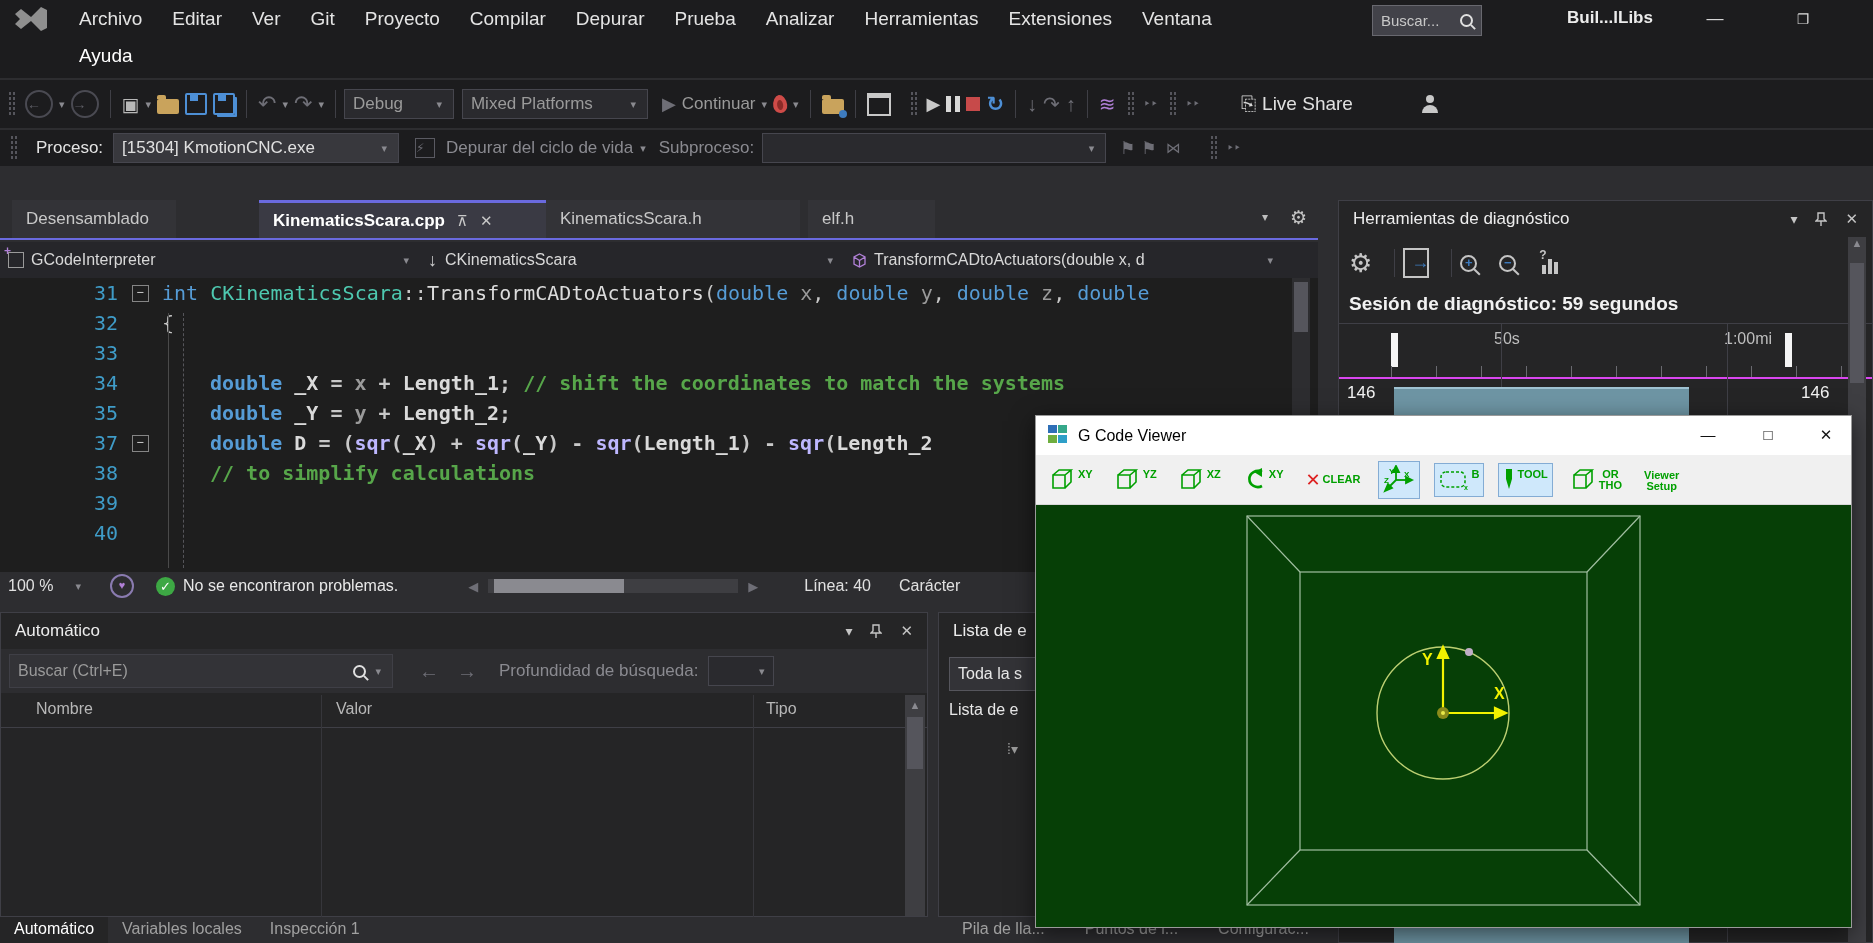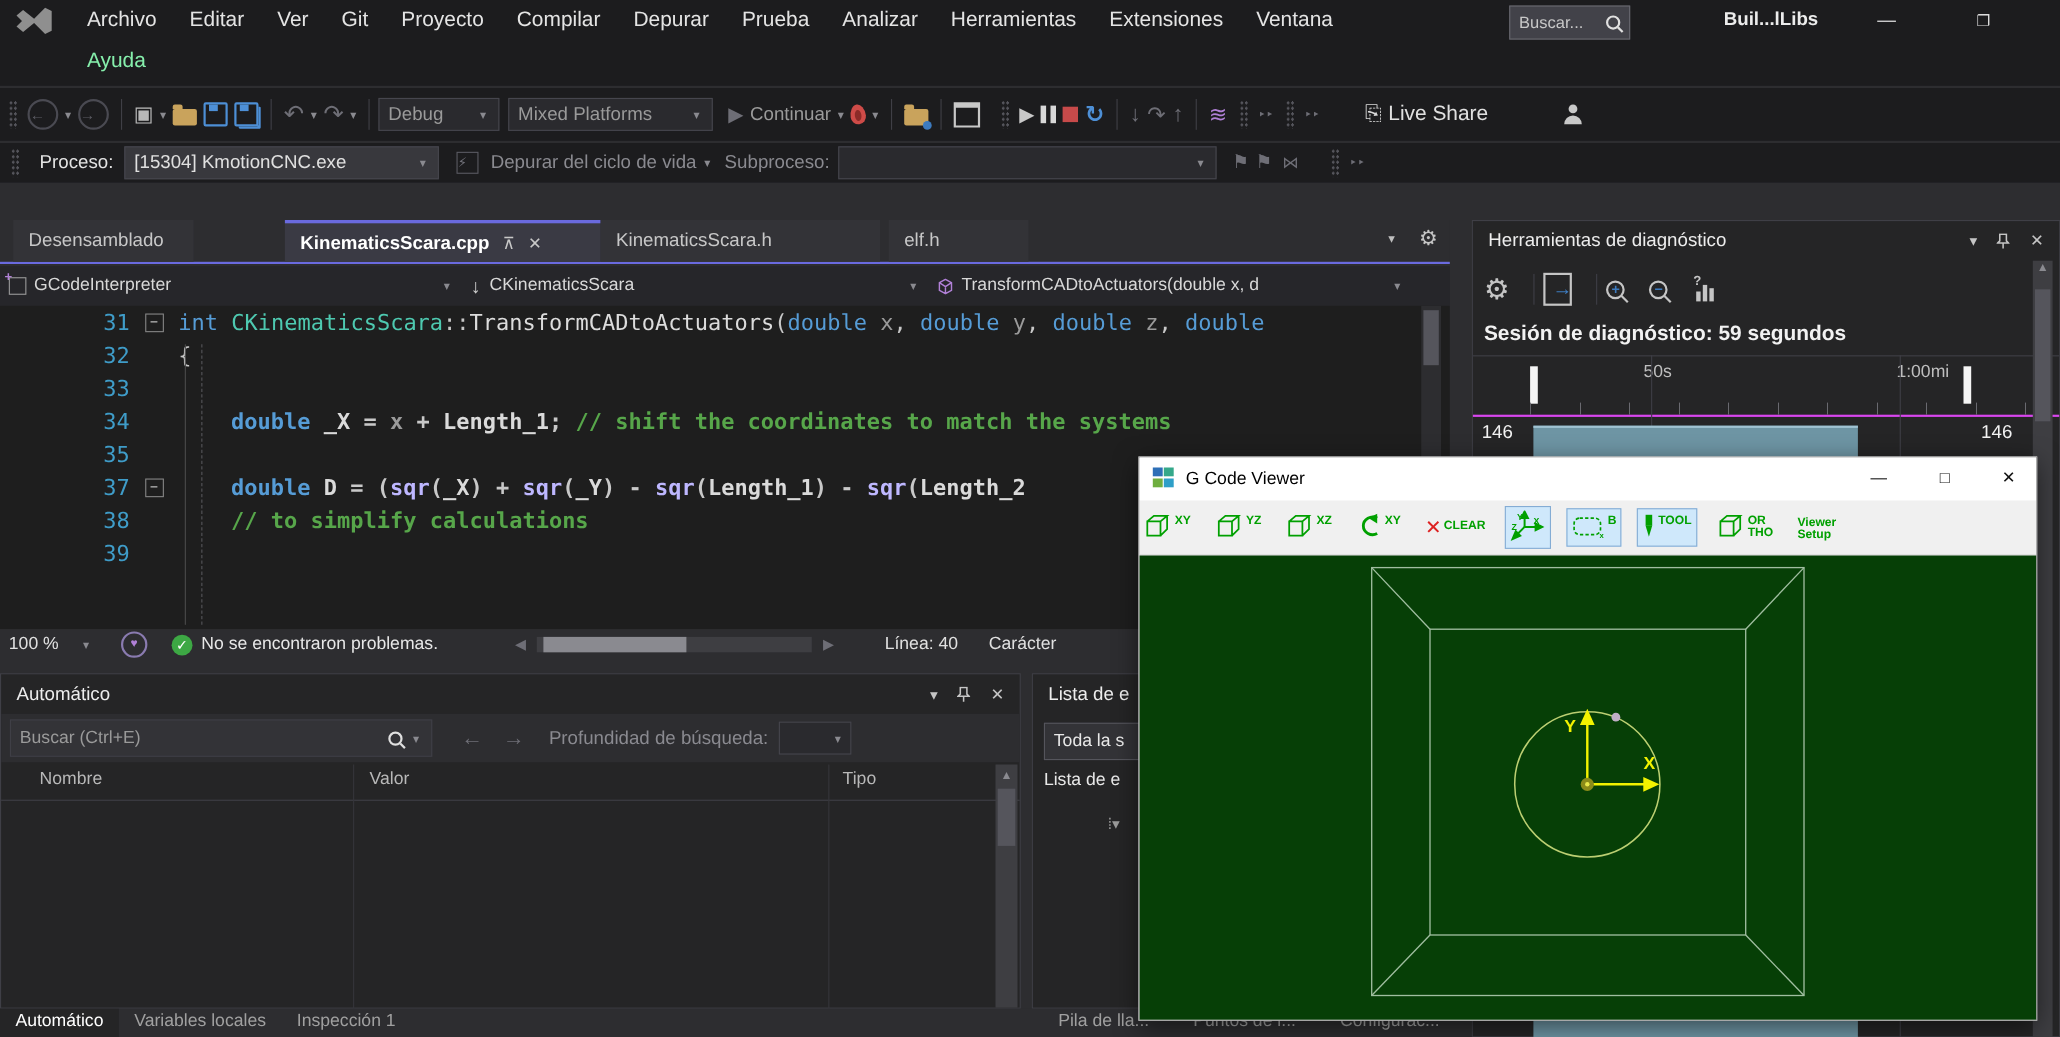--- a/index.html
+++ b/index.html
@@ -4,21 +4,21 @@
 <style>
   html,body{margin:0;padding:0;}
   body{width:1873px;height:943px;position:relative;overflow:hidden;background:#2D2D30;
        font-family:"Liberation Sans","DejaVu Sans",sans-serif;color:#DCDCDC;-webkit-font-smoothing:antialiased;}
   .abs{position:absolute;}
   .row{display:flex;align-items:center;}
   
   #titlebar{left:0;top:0;width:1873px;height:78px;background:#1C1C1E;}
   #menu-row{left:64px;top:0;height:37px;display:flex;align-items:center;}
   .menu-item{padding:0 15px;font-size:19px;color:#E4E4E4;height:37px;line-height:37px;cursor:default;}
-  #menu-ayuda{left:64px;top:37px;height:37px;line-height:37px;padding:0 15px;font-size:19px;color:#86efac;}
+  #menu-ayuda{left:64px;top:37px;height:37px;line-height:37px;padding:0 15px;font-size:19px;color:#ffffff;}
   #vs-logo{left:13px;top:6px;width:36px;height:26px;}
   #title-search{left:1372px;top:5px;width:110px;height:31px;background:#424249;border:1px solid #68686F;
       display:flex;align-items:center;justify-content:space-between;padding:0 8px;box-sizing:border-box;}
   #title-search .ph{color:#C8C8C8;font-size:15px;}
   .mag{width:9px;height:9px;border:2px solid #E0E0E0;border-radius:50%;position:relative;display:inline-block;}
   .mag:after{content:"";position:absolute;width:6px;height:2px;background:#E0E0E0;transform:rotate(45deg);left:8px;top:10px;}
   #win-title{left:1540px;top:8px;width:140px;font-size:17px;font-weight:bold;color:#ECECEC;text-align:center;}
   .win-ctl{top:6px;width:30px;height:26px;color:#DCDCDC;font-size:17px;text-align:center;line-height:26px;}
   
   #main-toolbar{left:0;top:80px;width:1873px;height:48px;background:#1C1C1E;display:flex;align-items:center;}
@@ -128,21 +128,21 @@
   #diag-scroll{left:1848px;top:237px;width:18px;height:706px;background:#3E3E42;z-index:1;color:#8A8A90;font-size:11px;text-align:center;}
   #diag-scroll .thumb{position:absolute;left:2px;top:26px;width:14px;height:120px;background:#55555C;}
   
   #gv{left:1035px;top:415px;width:817px;height:513px;background:#FFFFFF;border:1px solid #9A9A9A;
       box-shadow:0 6px 22px rgba(0,0,0,0.55);z-index:20;box-sizing:border-box;}
   #gv-title{height:39px;background:#FFFFFF;display:flex;align-items:center;color:#000;font-size:16px;}
   #gv-logo{width:20px;height:26px;margin:0 10px 0 12px;position:relative;}
   #gv-logo i{position:absolute;width:9px;height:8px;}
   .gvctl{position:absolute;top:6px;width:34px;height:26px;text-align:center;line-height:26px;color:#111;font-size:15px;}
   #gv-toolbar{position:absolute;left:0;top:39px;width:815px;height:50px;background:#F0F0F0;border-bottom:1px solid #D8D8D8;
-     display:flex;align-items:center;box-sizing:border-box;}
+     display:flex;align-items:center;padding-left:10px;box-sizing:border-box;text-align:center;}
   .gvbtn{display:flex;align-items:flex-start;margin-right:14px;padding:3px 4px;color:#00A000;font-weight:bold;font-size:11px;white-space:pre-line;line-height:11px;}
   .gvbtn.on{background:#CFE8FB;border:1px solid #84ACD4;}
   .gvlabel{margin-top:2px;}
   #gv-view{position:absolute;left:0;top:89px;width:815px;height:422px;background:#063F06;}
   
   .dis{color:#8A8A90;}
 </style>
 </head>
 <body>
 
@@ -298,24 +298,25 @@
       </span>
     <span class="chev">▾</span>
   </div>
 </div>
 
 <div class="abs" id="codearea">
     <div class="cline"><span class="lnum">31</span><span class="foldcol"><span class="foldbox">−</span></span><span><span class="tk-kw">int </span><span class="tk-cls">CKinematicsScara</span><span class="tk-pl">::</span><span class="tk-fn">TransformCADtoActuators</span><span class="tk-pl">(</span><span class="tk-kw">double</span><span class="tk-par"> x</span><span class="tk-pl">, </span><span class="tk-kw">double</span><span class="tk-par"> y</span><span class="tk-pl">, </span><span class="tk-kw">double</span><span class="tk-par"> z</span><span class="tk-pl">, </span><span class="tk-kw">double</span></span></div>
     <div class="cline"><span class="lnum">32</span><span class="foldcol"></span><span><span class="tk-pl">{</span></span></div>
     <div class="cline"><span class="lnum">33</span><span class="foldcol"></span><span></span></div>
     <div class="cline"><span class="lnum">34</span><span class="foldcol"></span><span class="ind1"><span class="tk-kw">double</span><span class="tk-loc"> _X </span><span class="tk-pl">= </span><span class="tk-par">x </span><span class="tk-pl">+ </span><span class="tk-loc">Length_1</span><span class="tk-pl">; </span><span class="tk-com">// shift the coordinates to match the systems</span></span></div>
-    <div class="cline"><span class="lnum">35</span><span class="foldcol"></span></div>
+    <div class="cline"><span class="lnum">35</span><span class="foldcol"></span><span class="ind1"><span class="tk-kw">double</span><span class="tk-loc"> _Y </span><span class="tk-pl">= </span><span class="tk-par">y </span><span class="tk-pl">+ </span><span class="tk-loc">Length_2</span><span class="tk-pl">;</span></span></div>
     <div class="cline"><span class="lnum">37</span><span class="foldcol"><span class="foldbox">−</span></span><span class="ind1"><span class="tk-kw">double</span><span class="tk-loc"> D </span><span class="tk-pl">= (</span><span class="tk-mac">sqr</span><span class="tk-pl">(</span><span class="tk-loc">_X</span><span class="tk-pl">) + </span><span class="tk-mac">sqr</span><span class="tk-pl">(</span><span class="tk-loc">_Y</span><span class="tk-pl">) - </span><span class="tk-mac">sqr</span><span class="tk-pl">(</span><span class="tk-loc">Length_1</span><span class="tk-pl">) - </span><span class="tk-mac">sqr</span><span class="tk-pl">(</span><span class="tk-loc">Length_2</span></span></div>
     <div class="cline"><span class="lnum">38</span><span class="foldcol"></span><span class="ind1"><span class="tk-com">// to simplify calculations</span></span></div>
     <div class="cline"><span class="lnum">39</span><span class="foldcol"></span><span></span></div>
+    <div class="cline"><span class="lnum">40</span><span class="foldcol"></span><span></span></div>
   </div>
 <div class="abs" id="guide1"></div>
 <div class="abs" id="guide2"></div>
 <div class="abs" id="ed-vscroll"></div>
 <div class="abs" id="ed-vthumb"></div>
 <div class="abs" id="ed-mapbox"></div>
 
 <div class="abs" id="ed-botbar">
   <div id="zoombox">
     <span>100 %</span>

